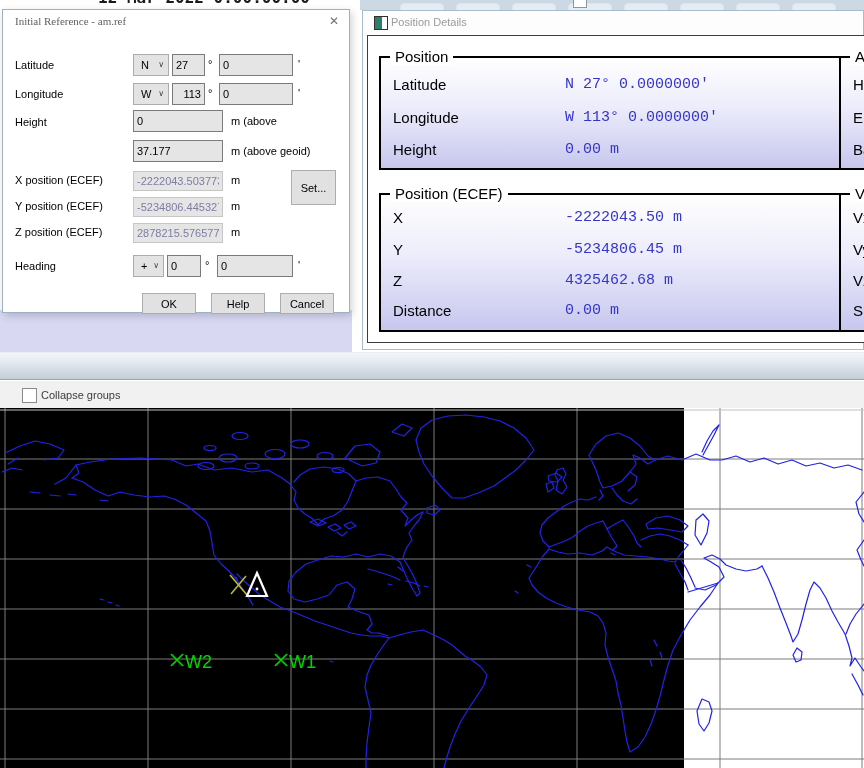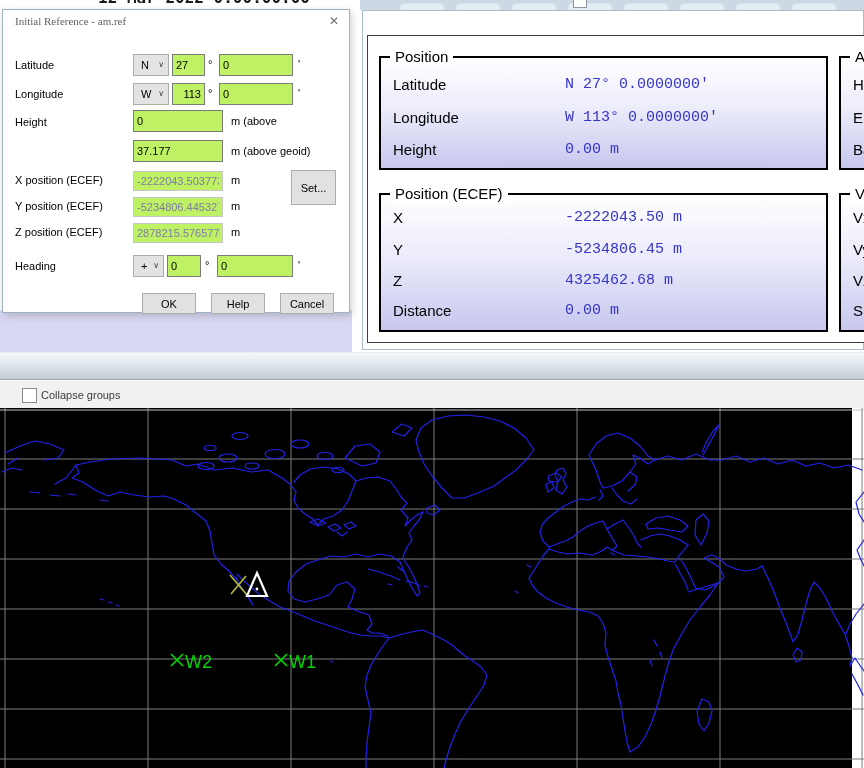--- a/index.html
+++ b/index.html
@@ -18,46 +18,46 @@
   .dlg{left:2px;top:9px;width:348px;height:304px;background:#fff;border:1px solid #9db1c3;
     box-shadow:2px 3px 8px rgba(0,0,0,.18);font-size:11px;color:#000;}
   .dlg-title{left:0;top:0;width:100%;height:22px;}
   .dlg-title .t{position:absolute;left:12px;top:5px;color:#5f5f5f;font-family:Liberation Serif, serif;}
   .dlg-close{position:absolute;right:10px;top:4px;color:#707070;font-size:12px;cursor:default;}
   .lbl{color:#000;}
   .combo{background:#e3e3e3;border:1px solid #acacac;height:22px;}
   .combo .v{position:absolute;left:7px;top:4px;}
   .combo .c{position:absolute;right:4px;top:5px;font-size:8px;color:#444;}
   .inp{border:1px solid #7b7b7b;height:22px;font-size:11px;padding:8px 3px;font-family:"Liberation Sans",sans-serif;
-    background:#bef264;color:#000;outline:none;}
+    background:#e5e5e5;color:#000;outline:none;}
   .inp.ro{border:1px solid #c6c6c6;color:#7d7da4;height:20px;}
   .btn{background:#e1e1e1;border:1px solid #adadad;font-size:11px;font-family:"Liberation Sans",sans-serif;
     color:#000;padding:0;}
   
   .pdwin{left:362px;top:10px;width:502px;height:340px;background:#fff;border:1px solid #a9bccb;}
   .pd-title{left:0;top:0;width:100%;height:23px;background:#fdfdfe;}
   .pd-title .t{position:absolute;left:28px;top:5px;font-size:11px;color:#9b9b9b;}
   .pd-icon{position:absolute;left:11px;top:5px;width:12px;height:12px;border:1px solid #30302f;
     background:linear-gradient(90deg,#2e7d6e 0 7px,#ffffff 7px);}
   .pd-content{left:4px;top:24px;width:700px;height:308px;background:#fff;border:1px solid #3c3c3c;}
   .grp{position:absolute;border:2px solid #000;
-    background:linear-gradient(180deg,#ffffff 0%,#ececfb 45%,#c7c7ee 100%);}
+    background:linear-gradient(180deg,#ffffff 0%,#ececfb 45%,#c7c7ee 100%);padding-left:24px;}
   .grp .gt{position:absolute;top:-10px;left:9px;background:#fff;padding:0 5px;font-size:15px;color:#000;}
   .grp .row{position:absolute;left:0;width:100%;height:24px;font-size:15px;}
   .grp .row .k{position:absolute;left:12px;color:#000;}
   .grp .row .v{position:absolute;left:184px;color:#3535c8;white-space:nowrap;font-family:Liberation Mono, monospace;}
   
   .gradbar{left:0;top:352px;width:864px;height:28px;
     background:linear-gradient(180deg,#f2f6f9 0,#e3eaf0 35%,#c4ced7 100%);
     border-top:1px solid #e9edf1;border-bottom:1px solid #9aa5ae;}
   .cgpanel{left:0;top:381px;width:864px;height:27px;background:#f1f1f1;}
   .cgbox{position:absolute;left:22px;top:7px;width:13px;height:13px;background:#fff;border:1px solid #8a8a8a;}
   .cglbl{position:absolute;left:41px;top:8px;font-size:11px;color:#3c3c3c;}
   
-  .map{left:0;top:408px;width:852px;height:360px;background:#000;}
+  .map{left:0;top:408px;width:684px;height:360px;background:#000;}
   .map svg{display:block;}
   .wptext{font-family:"Liberation Sans",sans-serif;font-size:18px;}
 </style>
 </head>
 <body>
 
 <div class="r dt-clip">
   <span>12-Mar-2022 0:00:00.00</span>
 </div>
 
@@ -129,20 +129,24 @@
   <span class="r" style="left:202px;top:249px">°</span>
   <input class="r inp" style="left: 214px; top: 245px; width: 76px;" value="0">
   <span class="r" style="left:295px;top:249px">'</span>
 
   <button class="r btn" style="left:139px;top:283px;width:54px;height:21px">OK</button>
   <button class="r btn" style="left:208px;top:283px;width:54px;height:21px">Help</button>
   <button class="r btn" style="left:277px;top:283px;width:54px;height:21px">Cancel</button>
 </div>
 
 <div class="r pdwin">
+  <div class="r pd-title">
+    <span class="pd-icon"></span>
+    <span class="t">Position Details</span>
+  </div>
   <div class="r pd-content"></div>
 
   <div class="grp" style="left:16px;top:45px;width:445px;height:110px">
     <span class="gt">Position</span>
     <div class="row" style="top:18px">
         <span class="k">Latitude</span>
         <span class="v">N 27° 0.0000000'</span>
       </div>
     <div class="row" style="top:51px">
         <span class="k">Longitude</span>

